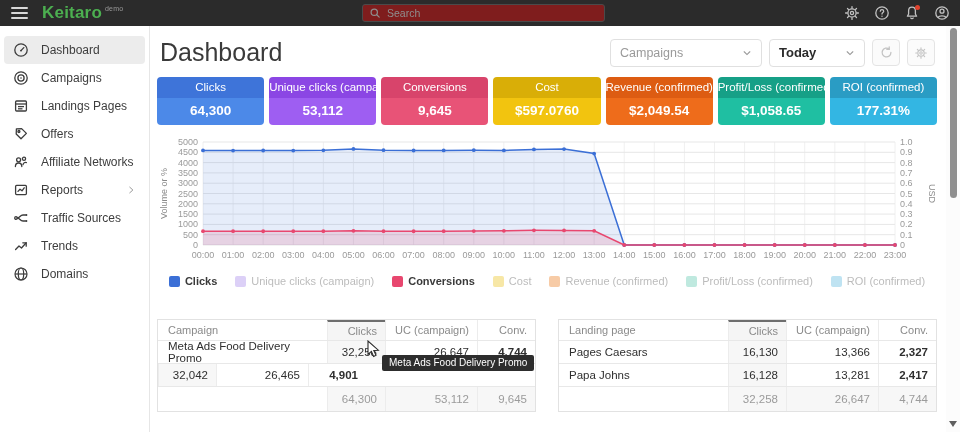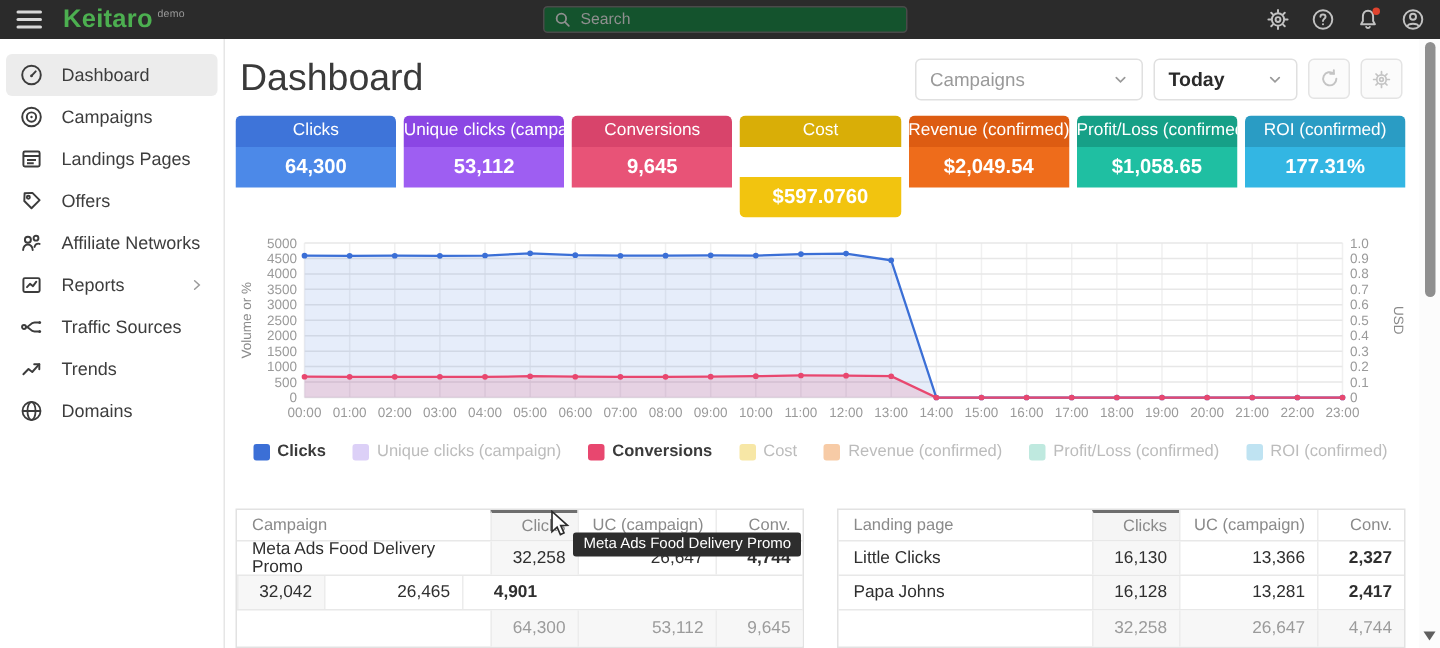--- a/index.html
+++ b/index.html
@@ -7,21 +7,21 @@
     font-family:"Liberation Sans","DejaVu Sans",sans-serif; }
 
   
   .topbar { position:absolute; left:0; top:0; width:960px; height:26px; background:#2b2b2b;
     display:flex; align-items:center; z-index:20; }
   .hamburger { width:17px; height:12px; margin-left:11px; display:flex; flex-direction:column;
     justify-content:space-between; cursor:pointer; }
   .hamburger span { display:block; height:2px; background:#d8d8d8; border-radius:1px; }
   .brand { margin-left:14px; font-size:17px; font-weight:bold; color:#4caf50; letter-spacing:.2px; }
   .brand-badge { font-size:7px; color:#9a9a9a; vertical-align:super; margin-left:3px; font-weight:normal; }
-  .search-box { position:absolute; left:362px; top:4px; width:243px; height:18px; background:#14532d;
+  .search-box { position:absolute; left:362px; top:4px; width:243px; height:18px; background:#7f1d1d;
     border:1px solid #4a4a4a; border-radius:3px; display:flex; align-items:center; }
   .search-box svg { margin-left:6px; }
   .search-box input { flex:1; background:transparent; border:none; outline:none; color:#cfcfcf;
     font-size:10.5px; margin-left:6px; font-family:inherit; }
   .search-box input::placeholder { color:#8f8f8f; }
   .topbar-icons { margin-left:auto; margin-right:10px; display:flex; align-items:center; gap:13px; }
   .tb-icon { position:relative; width:17px; height:17px; display:flex; align-items:center;
     justify-content:center; cursor:pointer; }
   .bell-dot { position:absolute; right:0; top:0; width:5px; height:5px; border-radius:50%; background:#e0432e; }
 
@@ -294,21 +294,21 @@
       <div class="card">
         <div class="card-label" style="background: rgb(139, 70, 228);">Unique clicks (campaign)</div>
         <div class="card-value" style="background: rgb(158, 94, 242);">53,112</div>
       </div>
       <div class="card">
         <div class="card-label" style="background: rgb(216, 68, 107);">Conversions</div>
         <div class="card-value" style="background: rgb(232, 83, 119);">9,645</div>
       </div>
       <div class="card">
         <div class="card-label" style="background: rgb(217, 174, 7);">Cost</div>
-        <div class="card-value" style="background: rgb(242, 196, 15); margin-top: 20px;">$597.0760</div>
+        <div class="card-value" style="background: rgb(242, 196, 15);">$597.0760</div>
       </div>
       <div class="card">
         <div class="card-label" style="background: rgb(221, 92, 18);">Revenue (confirmed)</div>
         <div class="card-value" style="background: rgb(238, 108, 27);">$2,049.54</div>
       </div>
       <div class="card">
         <div class="card-label" style="background: rgb(22, 160, 135);">Profit/Loss (confirmed)</div>
         <div class="card-value" style="background: rgb(31, 191, 162);">$1,058.65</div>
       </div>
       <div class="card">
@@ -514,21 +514,21 @@
         </div>
       </div>
     <div class="mini-table" id="table-1">
         <div class="t-row t-head">
           <div class="t-cell c-name">Landing page</div>
           <div class="t-cell c-num c-clicks sorted">Clicks</div>
           <div class="t-cell c-num c-uc">UC (campaign)</div>
           <div class="t-cell c-num c-conv">Conv.</div>
         </div>
         <div class="t-row t-body">
-          <div class="t-cell c-name">Little Clicks</div>
+          <div class="t-cell c-name">Pages Caesars</div>
           <div class="t-cell c-num c-clicks">16,130</div>
           <div class="t-cell c-num c-uc">13,366</div>
           <div class="t-cell c-num c-conv">2,327</div>
         </div>
         <div class="t-row t-body">
           <div class="t-cell c-name">Papa Johns</div>
           <div class="t-cell c-num c-clicks">16,128</div>
           <div class="t-cell c-num c-uc">13,281</div>
           <div class="t-cell c-num c-conv">2,417</div>
         </div>

